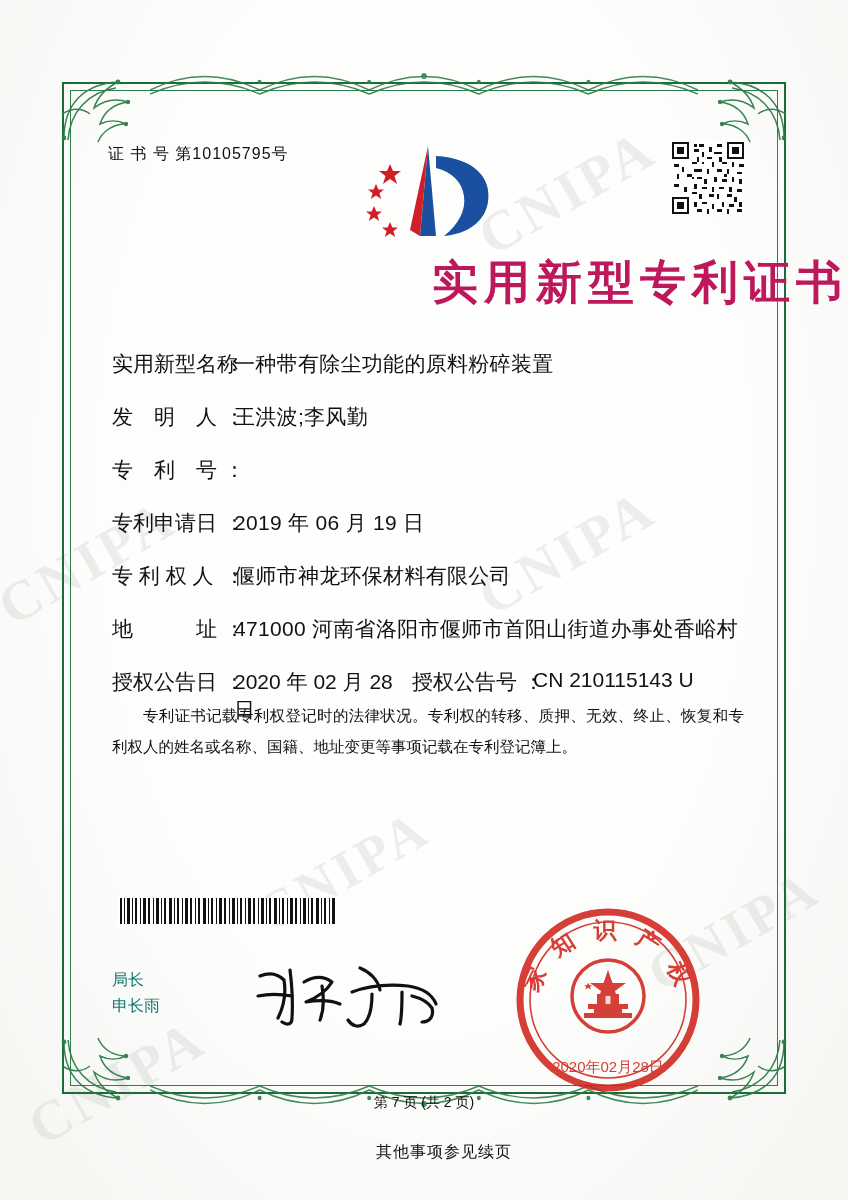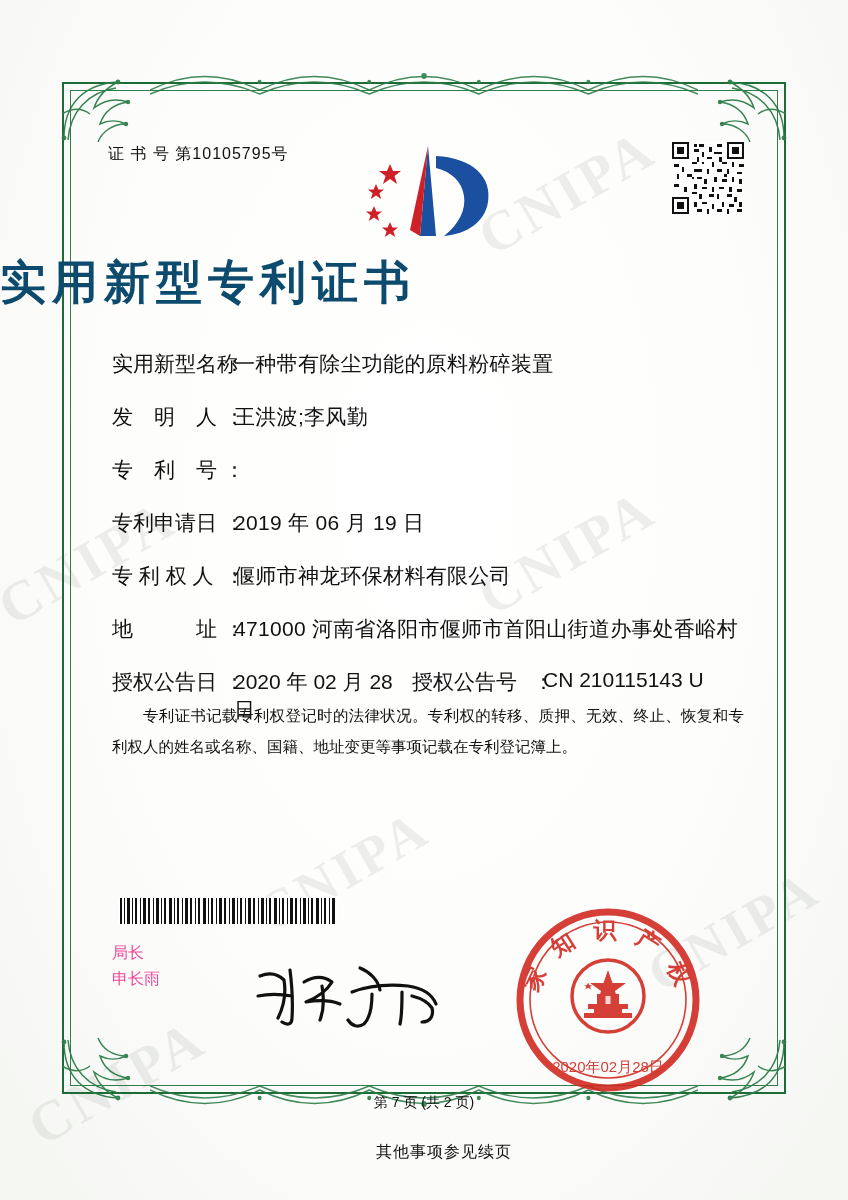--- a/index.html
+++ b/index.html
@@ -112,25 +112,25 @@
     top: 140px;
     width: 200px;
     height: 108px;
   }
   .logo svg { display:block; width:100%; height:100%; }
 
   .cert-title {
     position: absolute;
     left: 0; right: 0;
     top: 252px;
-    text-align: left;
+    text-align: right;
     font-size: 46px;
     font-weight: bold;
     letter-spacing: 6px;
-    color: #0c4a6e;
+    color: #be185d;
     font-family: "Liberation Serif", "DejaVu Serif", serif;
   }
 
   
   .fields {
     position: absolute;
     left: 112px;
     top: 350px;
     width: 630px;
     font-size: 21px;
@@ -152,21 +152,21 @@
   .f-value { flex: 1; letter-spacing: .3px; }
 
   .grant-row {
     display: flex;
     align-items: flex-start;
     margin-bottom: 6px;
   }
   .grant-left { width: 300px; flex:none; display:flex; }
   .grant-left .f-label { width: 112px; }
   .grant-right { display:flex; }
-  .grant-right .g-lab { margin-right: 16px; }
+  .grant-right .g-lab { margin-right: 6px; }
 
   
   .body-text {
     position: absolute;
     left: 112px;
     top: 700px;
     width: 632px;
     font-size: 15.5px;
     line-height: 31px;
     color: #111;
@@ -182,25 +182,25 @@
     top: 898px;
     width: 220px;
     height: 26px;
   }
   .barcode svg { display:block; width:100%; height:100%; }
 
   
   .sig-block {
     position: absolute;
     left: 112px;
-    top: 940px;
+    top: 968px;
     font-size: 16px;
     line-height: 26px;
-    color: #ec4899;
-    font-family: Liberation Sans, sans-serif;
+    color: #0f766e;
+    font-family: Liberation Mono, monospace;
   }
   .handwriting {
     position: absolute;
     left: 252px;
     top: 952px;
     width: 210px;
     height: 80px;
   }
   .handwriting svg { display:block; width:100%; height:100%; }
 

